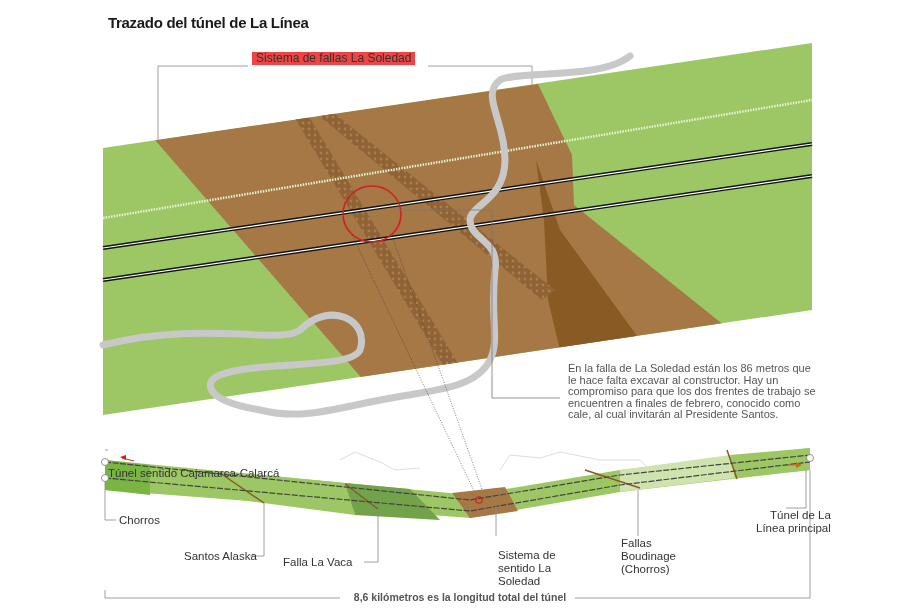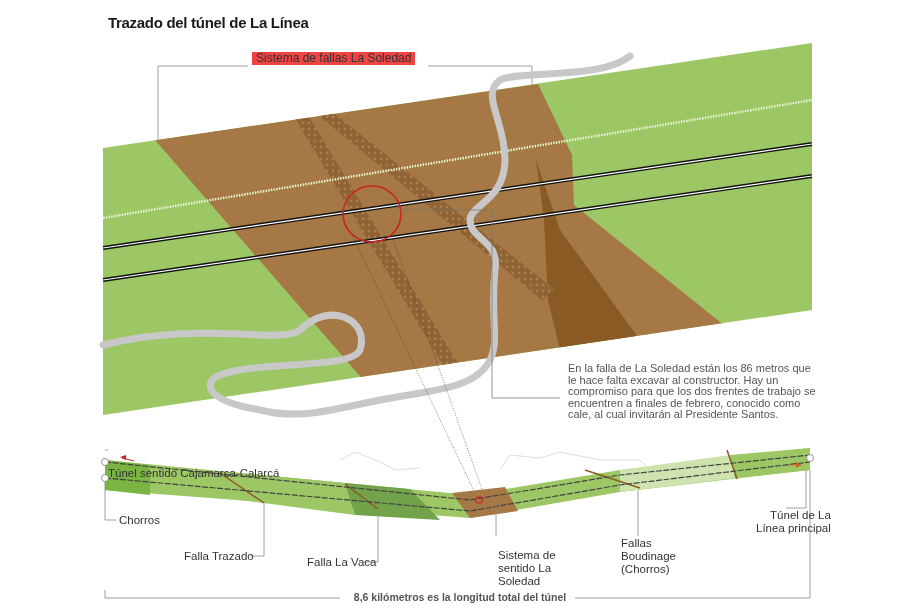--- a/index.html
+++ b/index.html
@@ -101,22 +101,22 @@
     <polyline points="575,598 810,598 810,470"></polyline>
   </g>
 </svg>
 
 <div class="lbl top-lbl">Sistema de fallas La Soledad</div>
 
 <div class="note">En la falla de La Soledad están los 86 metros que le  hace falta  excavar al constructor. Hay un compromiso para que los dos frentes de trabajo se encuentren a finales de febrero, conocido como cale, al cual invitarán al Presidente Santos.</div>
 
 <div class="lbl" style="left:108px;top:443px;margin-top:24px;">Túnel sentido Cajamarca-Calarcá</div>
 <div class="lbl" style="left:119px;top:514px;">Chorros</div>
-<div class="lbl" style="left:184px;top:550px;">Falla Trazado</div>
-<div class="lbl" style="left:307px;top:556px;">Falla La Vaca</div>
+<div class="lbl" style="left:184px;top:550px;">Santos Alaska</div>
+<div class="lbl" style="left:283px;top:556px;">Falla La Vaca</div>
 
 <div class="lbl" style="left:474px;top:549px;margin-left:24px;">
   <div>Sistema de</div>
   <div>sentido La</div>
   <div>Soledad</div>
 </div>
 
 <div class="lbl" style="left:621px;top:537px;">
   <div>Fallas</div>
   <div>Boudinage</div>

